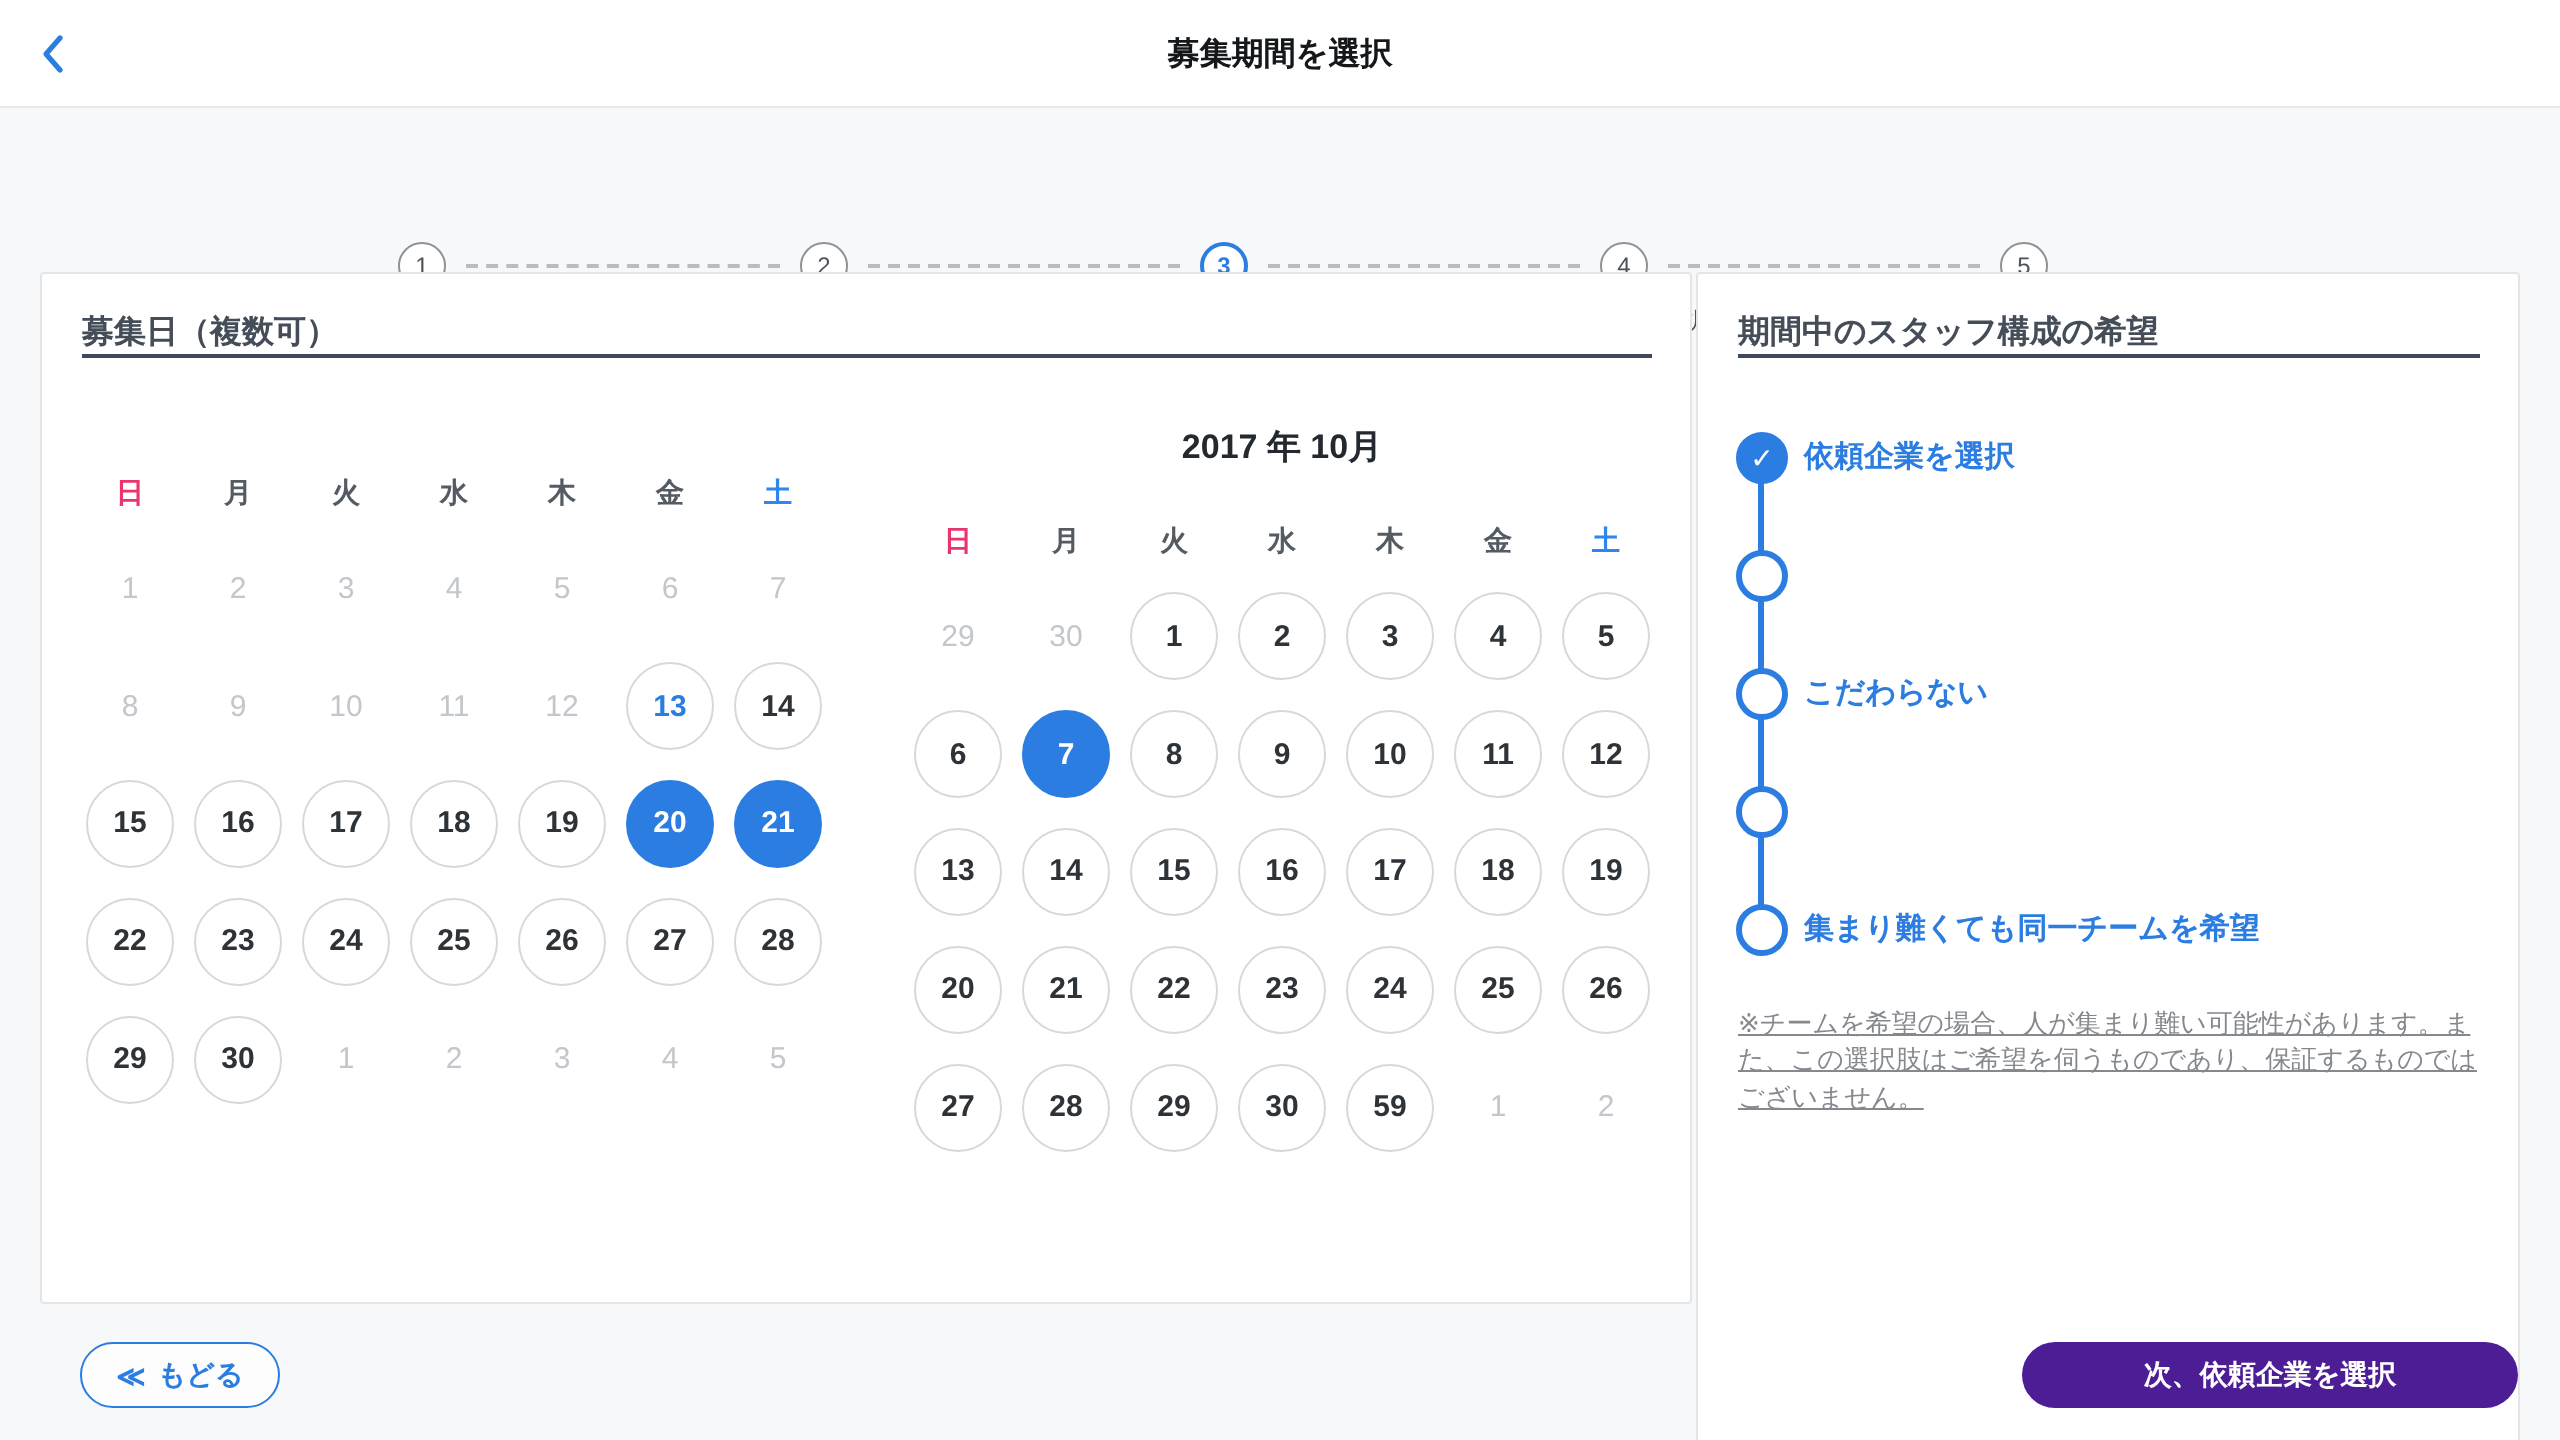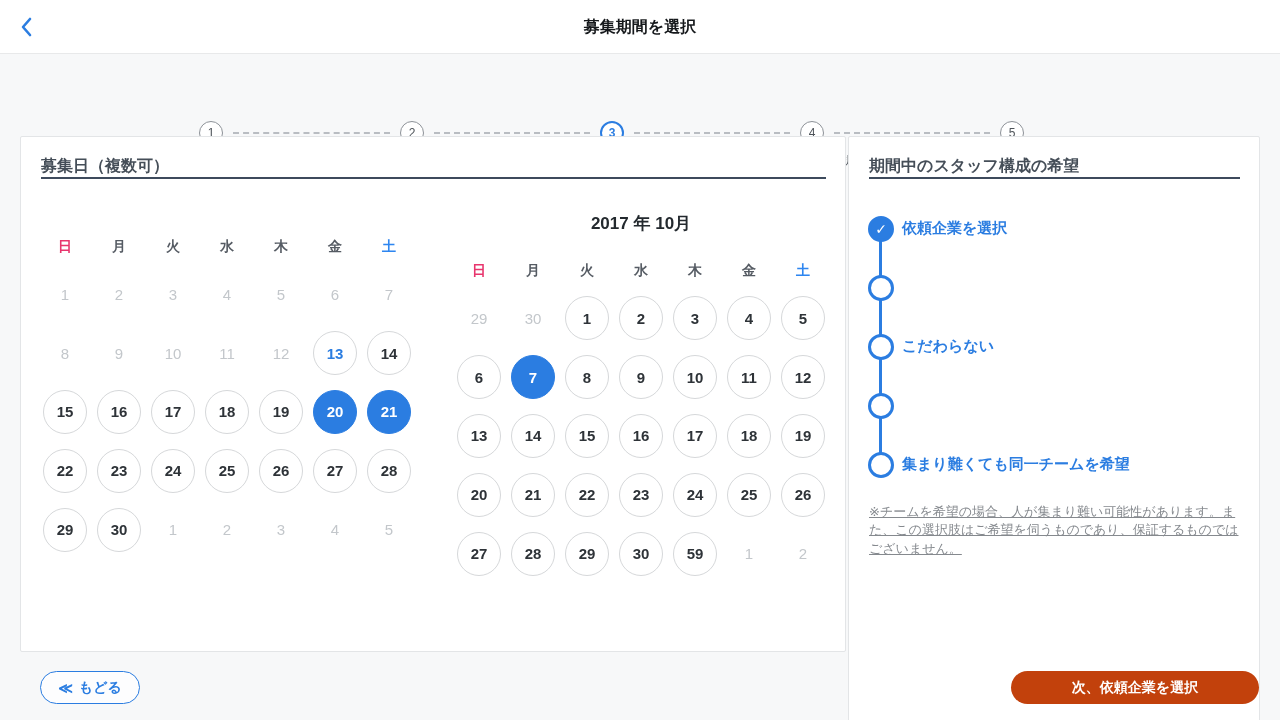--- a/index.html
+++ b/index.html
@@ -90,21 +90,21 @@
   }
   
   .footer-back {
     position:absolute; left:40px; top:671px; width:100px; height:33px;
     border:1px solid #2b7de1; border-radius:17px; background:#fdfdfe;
     color:#2b7de1; font-size:14px; font-weight:bold;
     display:flex; align-items:center; justify-content:center; gap:6px; cursor:pointer;
   }
   .footer-next {
     position:absolute; left:1011px; top:671px; width:248px; height:33px;
-    border:none; border-radius:17px; background:#c2410c;
+    border:none; border-radius:17px; background:#4c1d95;
     color:#ffffff; font-size:14px; font-weight:bold;
     display:flex; align-items:center; justify-content:center; cursor:pointer;
   }
 </style>
 </head>
 <body>
 
 <div class="header">
   <div class="back-btn">
     <svg width="12" height="20" viewBox="0 0 12 20">

